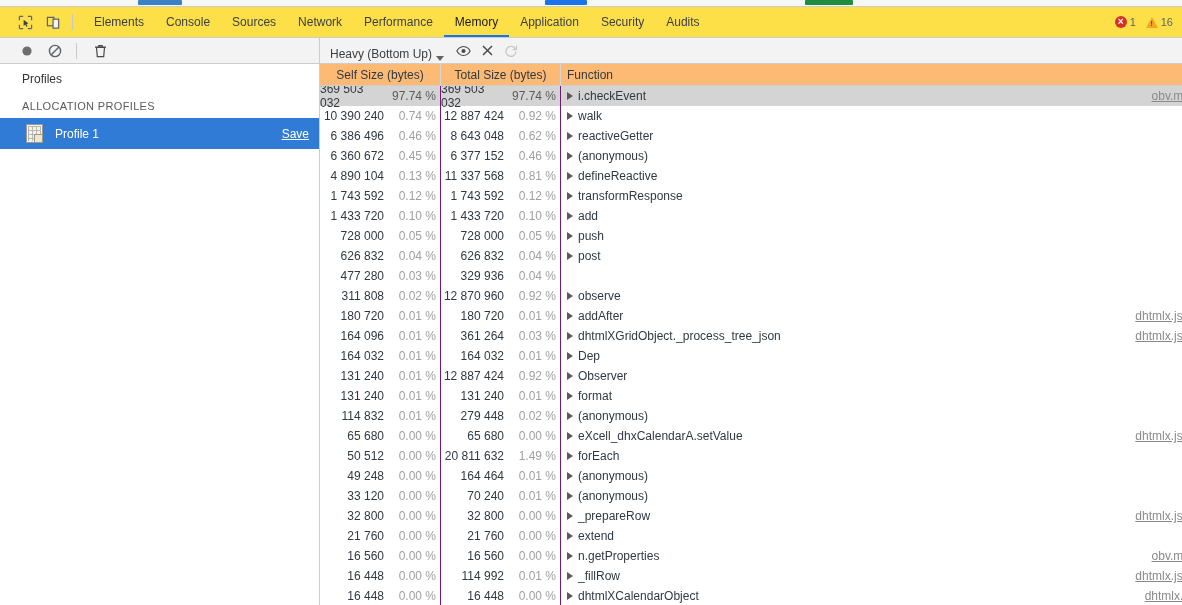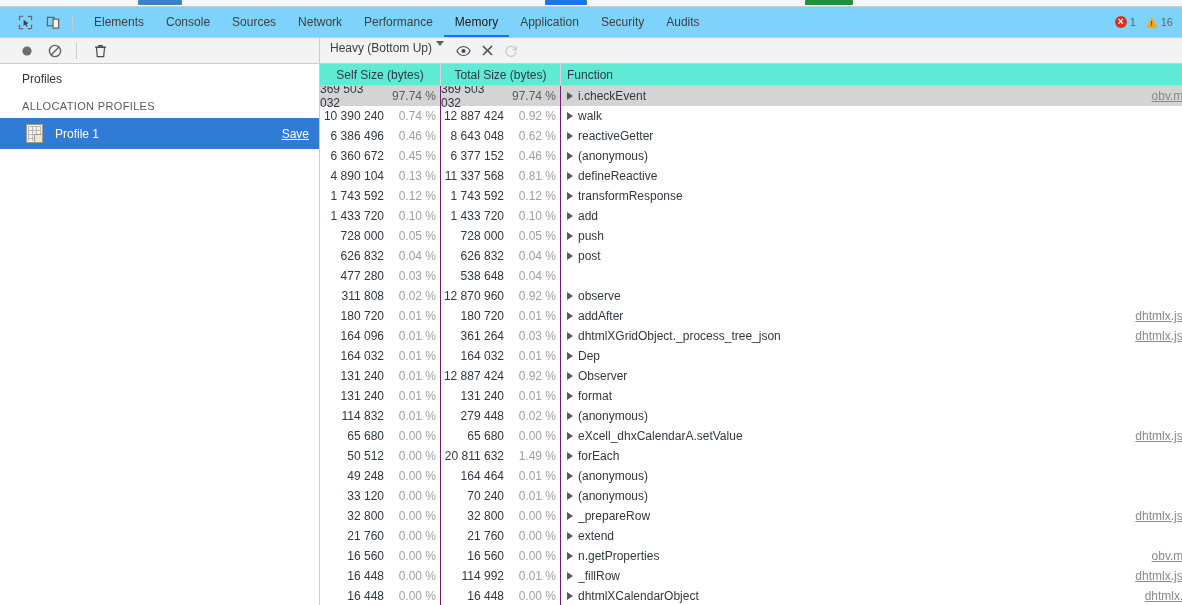--- a/index.html
+++ b/index.html
@@ -25,21 +25,21 @@
   .devtools {
     position: absolute; top: 6px; left: 0; width: 1182px; height: 599px;
     background: #ffffff;
     border-top: 1px solid #cdcdcd;
     display: flex; flex-direction: column;
   }
 
   
   .tabbar {
     height: 31px; min-height: 31px;
-    background: #7dd3fc;
+    background: #fde047;
     border-bottom: 1px solid #cdcdcd;
     display: flex; align-items: stretch;
     position: relative;
   }
   .tool-icons { display: flex; align-items: center; padding: 0 4px 0 12px; gap: 2px; }
   .ticon {
     width: 26px; height: 24px;
     display: flex; align-items: center; justify-content: center;
     cursor: pointer; border-radius: 2px;
   }
@@ -94,21 +94,21 @@
   }
   .tb-right { flex: 1; display: flex; align-items: center; padding-left: 8px; gap: 2px; }
   .mini-btn {
     width: 22px; height: 20px;
     display: flex; align-items: center; justify-content: center;
     cursor: pointer; border-radius: 2px;
   }
   .mini-btn.disabled { opacity: .35; cursor: default; }
 
   .select-wrap {
-    display: flex; align-items: flex-start; gap: 4px;
+    display: flex; align-items: flex-end; gap: 4px;
     padding: 0 6px 0 2px; height: 20px; cursor: pointer;
     border-radius: 2px; color: #3c4043; font-size: 12px;
   }
   .caret-dn {
     width: 0; height: 0;
     border-left: 4px solid transparent; border-right: 4px solid transparent;
     border-top: 5px solid #5f6368;
   }
 
   
@@ -160,21 +160,21 @@
     font-size: 12px; color: #ffffff;
     text-decoration: underline; cursor: pointer;
   }
 
   
   .table-pane { flex: 1; display: flex; flex-direction: column; min-width: 0; overflow: hidden; }
 
   .thead {
     height: 22px; min-height: 22px;
     display: flex; align-items: stretch;
-    background: #5eead4;
+    background: #fdba74;
     border-bottom: 1px solid #cdcdcd;
     color: #303942; font-size: 12px;
   }
   .th {
     display: flex; align-items: center; justify-content: center;
     border-right: 1px solid #d5d5d5;
     cursor: pointer; white-space: nowrap;
   }
   .th.self { width: 121px; min-width: 121px; }
   .th.total { width: 120px; min-width: 120px; }
@@ -492,21 +492,21 @@
                 <span class="disclosure"></span>
                 <span class="fn-name">post</span>
               </div>
             </div>
             <div class="row">
               <div class="cell-num">
                 <span class="val">477 280</span>
                 <span class="pct">0.03 %</span>
               </div>
               <div class="cell-num total">
-                <span class="val">538 648</span>
+                <span class="val">329 936</span>
                 <span class="pct">0.04 %</span>
               </div>
             </div>
             <div class="row">
               <div class="cell-num">
                 <span class="val">311 808</span>
                 <span class="pct">0.02 %</span>
               </div>
               <div class="cell-num total">
                 <span class="val">12 870 960</span>

